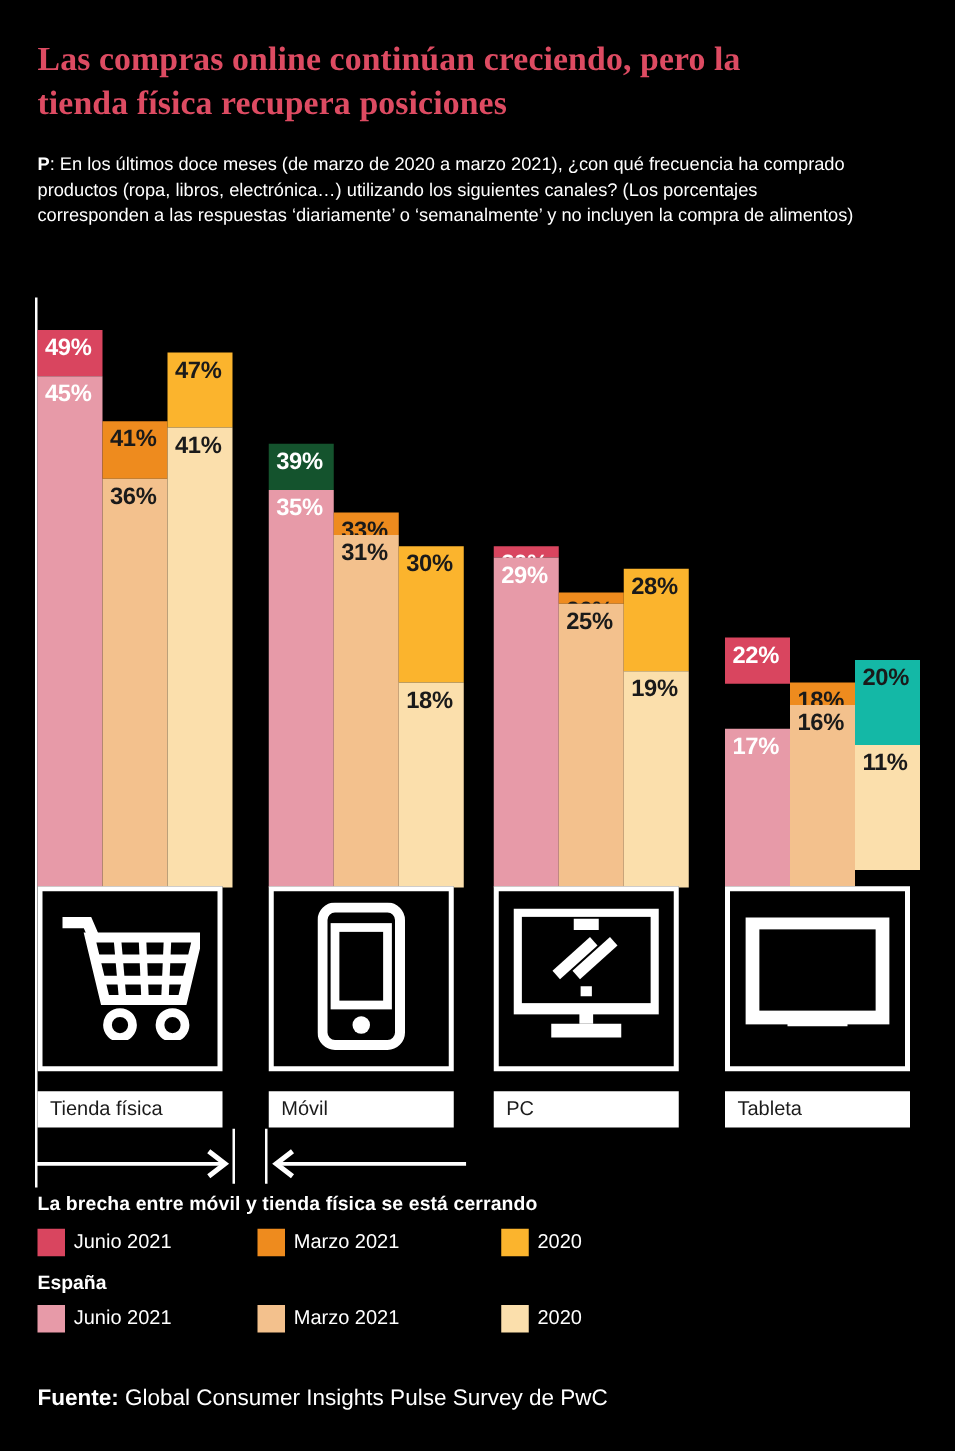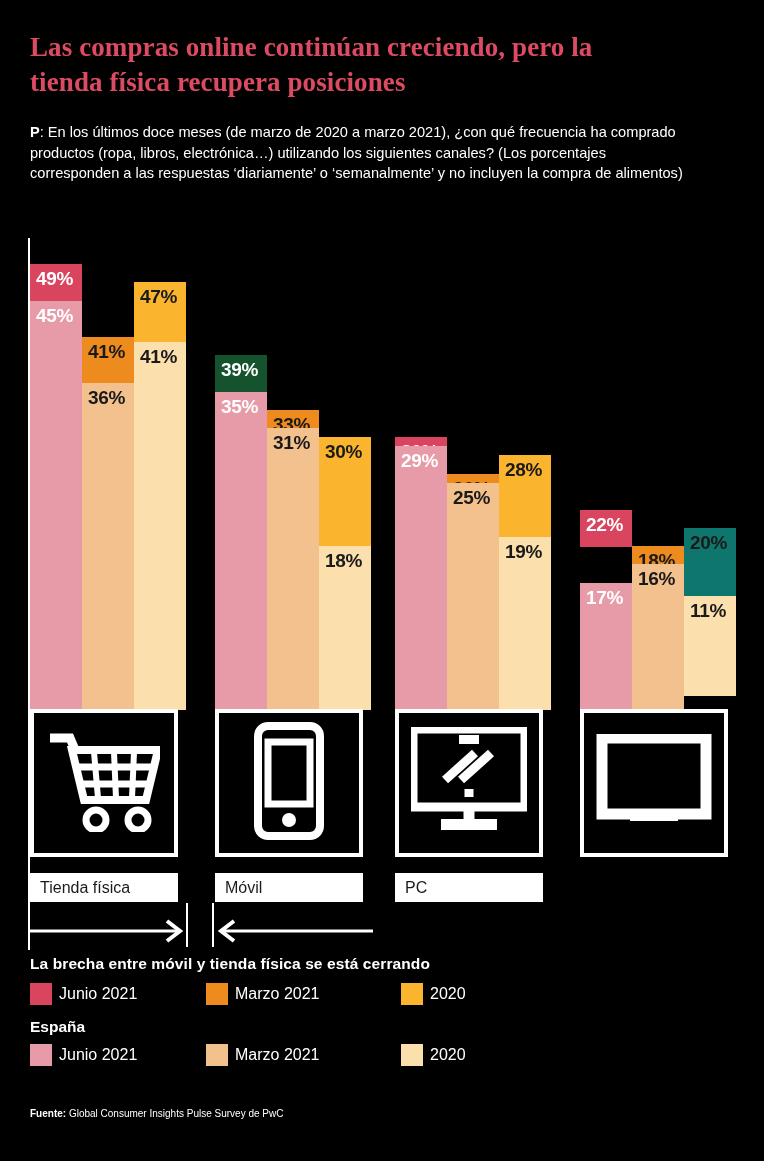--- a/index.html
+++ b/index.html
@@ -200,21 +200,21 @@
     white-space: nowrap;
   }
   .li-1 { width: 176px; }
   .li-2 { width: 195px; }
 
   
   .footer {
     position: absolute;
     left: 30px;
     top: 1108px;
-    font-size: 10px;
+    font-size: 18px;
     color: #ffffff;
   }
   .footer .src-label { font-weight: 700; }
   .footer .src-text { font-weight: 400; }
 </style>
 </head>
 <body>
 
 <div id="page">
 
@@ -314,21 +314,21 @@
           </div>
           <div class="bar" style="height: 163.731px;">
             <div class="seg" style="height: 18.1923px; background: rgb(238, 139, 30);">
               <span class="seg-label lbl-dark">18%</span>
             </div>
             <div class="seg" style="height: 145.538px; background: rgb(243, 193, 141);">
               <span class="seg-label lbl-dark">16%</span>
             </div>
           </div>
           <div class="bar" style="height: 181.923px;">
-            <div class="seg" style="height: 68px; background: #0f766e;">
+            <div class="seg" style="height: 68px; background: #14b8a6;">
               <span class="seg-label lbl-dark">20%</span>
             </div>
             <div class="seg" style="height: 100.058px; background: rgb(251, 223, 172);">
               <span class="seg-label lbl-dark">11%</span>
             </div>
           </div>
         </div>
       </div>
   </div>
 
@@ -369,20 +369,21 @@
             <rect x="6" y="4" width="104" height="76" fill="none" stroke="#fff" stroke-width="11"></rect>
             <rect x="34" y="80" width="48" height="7" fill="#fff"></rect>
           </svg></span>
       </div>
     </div>
 
   <div class="cat-row" id="cat-host">
       <div class="cat-label" style="left: 30px;">Tienda física</div>
       <div class="cat-label" style="left: 215px;">Móvil</div>
       <div class="cat-label" style="left: 395px;">PC</div>
+      <div class="cat-label" style="left: 580px;">Tableta</div>
     </div>
 
   <div class="arrow-row">
     <div class="vsep" style="left:186px;"></div>
     <div class="vsep" style="left:212px;"></div>
     <svg class="arrow-svg" style="left:28px; top:16px;" width="158" height="24" viewBox="0 0 158 24">
       <line x1="0" y1="12" x2="150" y2="12" stroke="#ffffff" stroke-width="3"></line>
       <polyline points="139,2 152,12 139,22" fill="none" stroke="#ffffff" stroke-width="4"></polyline>
     </svg>
     <svg class="arrow-svg" style="left:215px; top:16px;" width="158" height="24" viewBox="0 0 158 24">

